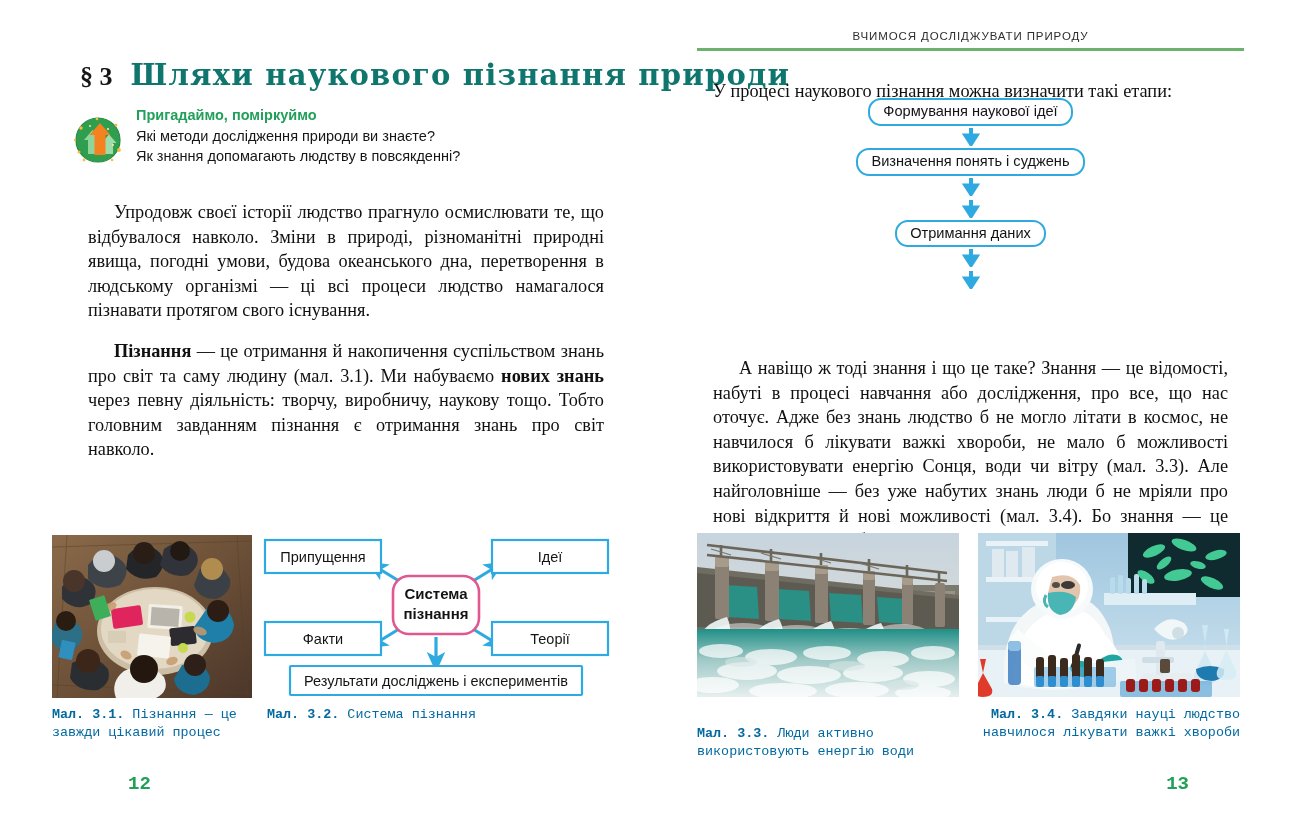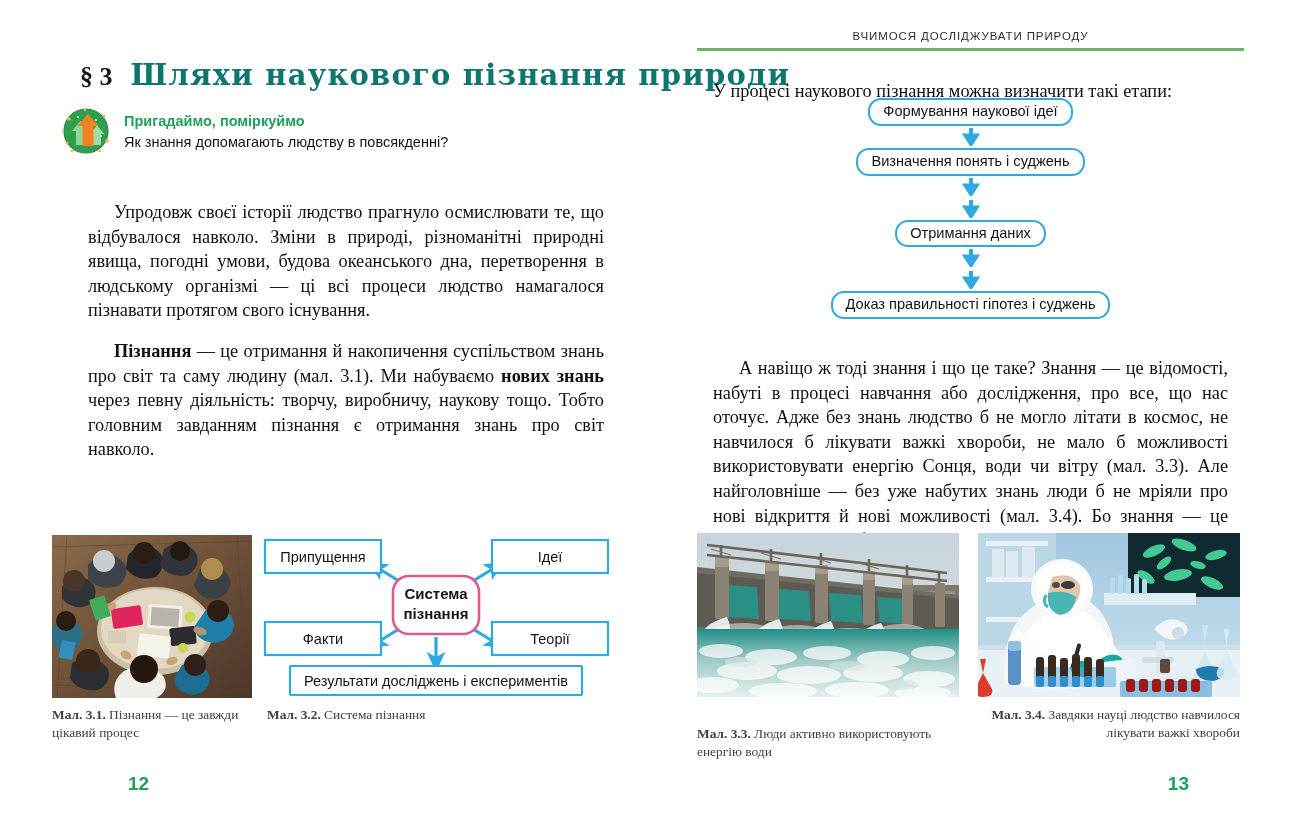--- a/index.html
+++ b/index.html
@@ -80,26 +80,26 @@
     font-weight: bold;
     font-size: 29px;
     color: #0f766e;
     letter-spacing: 1.2px;
     white-space: nowrap;
   }
 
   
   .recall {
     position: absolute;
-    left: 8px;
+    left: 20px;
     top: 105px;
     width: 530px;
     display: flex;
     gap: 12px;
-    align-items: center;
+    align-items: flex-end;
   }
   .recall-badge {
     width: 52px;
     height: 52px;
     flex: 0 0 52px;
     position: relative;
   }
   .recall-text {
     font-family: "Liberation Sans", "DejaVu Sans", sans-serif;
     padding-top: 2px;
@@ -182,36 +182,36 @@
     left: 281px;
     top: 533px;
     width: 262px;
     height: 164px;
     overflow: hidden;
     background: #2a7fa8;
   }
 
   
   .caption {
-    font-family: Liberation Serif, serif;
+    font-family: Liberation Mono, monospace;
     font-size: 13.4px;
     line-height: 1.33;
-    color: #404040;
+    color: #0369a1;
   }
   .caption b { font-weight: bold; }
   .cap-1 { position: absolute; left: 0px;   top: 706px; width: 200px; }
   .cap-2 { position: absolute; left: 215px; top: 706px; width: 340px; }
   .cap-3 { position: absolute; left: 0px;   top: 725px; width: 262px; }
   .cap-4 { position: absolute; left: 281px; top: 706px; width: 262px; text-align: right; }
 
   
   .pageno {
     position: absolute;
     bottom: 32px;
-    font-family: Liberation Sans, sans-serif;
+    font-family: Liberation Mono, monospace;
     font-weight: bold;
     font-size: 19px;
     color: #22a05a;
   }
   .pageno-left  { left: 76px; }
   .pageno-right { right: 55px; }
 
   
   .flow {
     position: absolute;
@@ -282,20 +282,21 @@
           </g>
           <g fill="#ffe9a8">
             <circle cx="36" cy="15" r="1.1"></circle>
             <circle cx="18" cy="12" r="1.0"></circle>
             <circle cx="41" cy="31" r="1.0"></circle>
           </g>
         </svg>
       </div>
       <div class="recall-text">
         <div class="recall-title">Пригадаймо, поміркуймо</div>
+        <div class="recall-q">Які методи дослідження природи ви знаєте?</div>
         <div class="recall-q">Як знання допомагають людству в повсякденні?</div>
       </div>
     </div>
 
     <div class="left-text">
       <p class="body-p">Упродовж своєї історії людство прагнуло осмислювати те, що відбувалося навколо. Зміни в природі, різноманітні природні явища, погодні умови, будова океанського дна, перетворення в людському організмі — ці всі процеси людство намагалося пізнавати протягом свого існування.</p>
       <p class="body-p"><b>Пізнання</b><span> — це отримання й накопичення суспільством знань про світ та саму людину (мал. 3.1). Ми набуваємо </span><b>нових знань</b><span> через певну діяльність: творчу, виробничу, наукову тощо. Тобто головним завданням пізнання є отримання знань про світ навколо.</span></p>
     </div>
 
     <div class="fig-photo-1">
@@ -443,21 +444,20 @@
       <svg class="flow-arrow" viewBox="0 0 18 18">
           <path d="M9 0 L9 9 M9 16 L3.5 7.5 L14.5 7.5 Z" stroke="#2eaae0" stroke-width="4" fill="#2eaae0"></path>
         </svg>
       <div class="flow-box">Отримання даних</div>
       <svg class="flow-arrow" viewBox="0 0 18 18">
           <path d="M9 0 L9 9 M9 16 L3.5 7.5 L14.5 7.5 Z" stroke="#2eaae0" stroke-width="4" fill="#2eaae0"></path>
         </svg>
       <svg class="flow-arrow" viewBox="0 0 18 18">
           <path d="M9 0 L9 9 M9 16 L3.5 7.5 L14.5 7.5 Z" stroke="#2eaae0" stroke-width="4" fill="#2eaae0"></path>
         </svg>
-      <div class="flow-box">Доказ правильності гіпотез і суджень</div>
     </div>
 
     <div class="right-text2">
       <p class="body-p">А навіщо ж тоді знання і що це таке? Знання — це відомості, набуті в процесі навчання або дослідження, про все, що нас оточує. Адже без знань людство б не могло літати в космос, не навчилося б лікувати важкі хвороби, не мало б можливості використовувати енергію Сонця, води чи вітру (мал. 3.3). Але найголовніше — без уже набутих знань люди б не мріяли про нові відкриття й нові можливості (мал. 3.4). Бо знання — це завжди крок у майбутнє!</p>
     </div>
 
     <div class="fig-photo-3">
       <svg width="262" height="164" viewBox="0 0 262 164">
         <defs>
           <linearGradient id="sky3" x1="0" y1="0" x2="0" y2="1">

